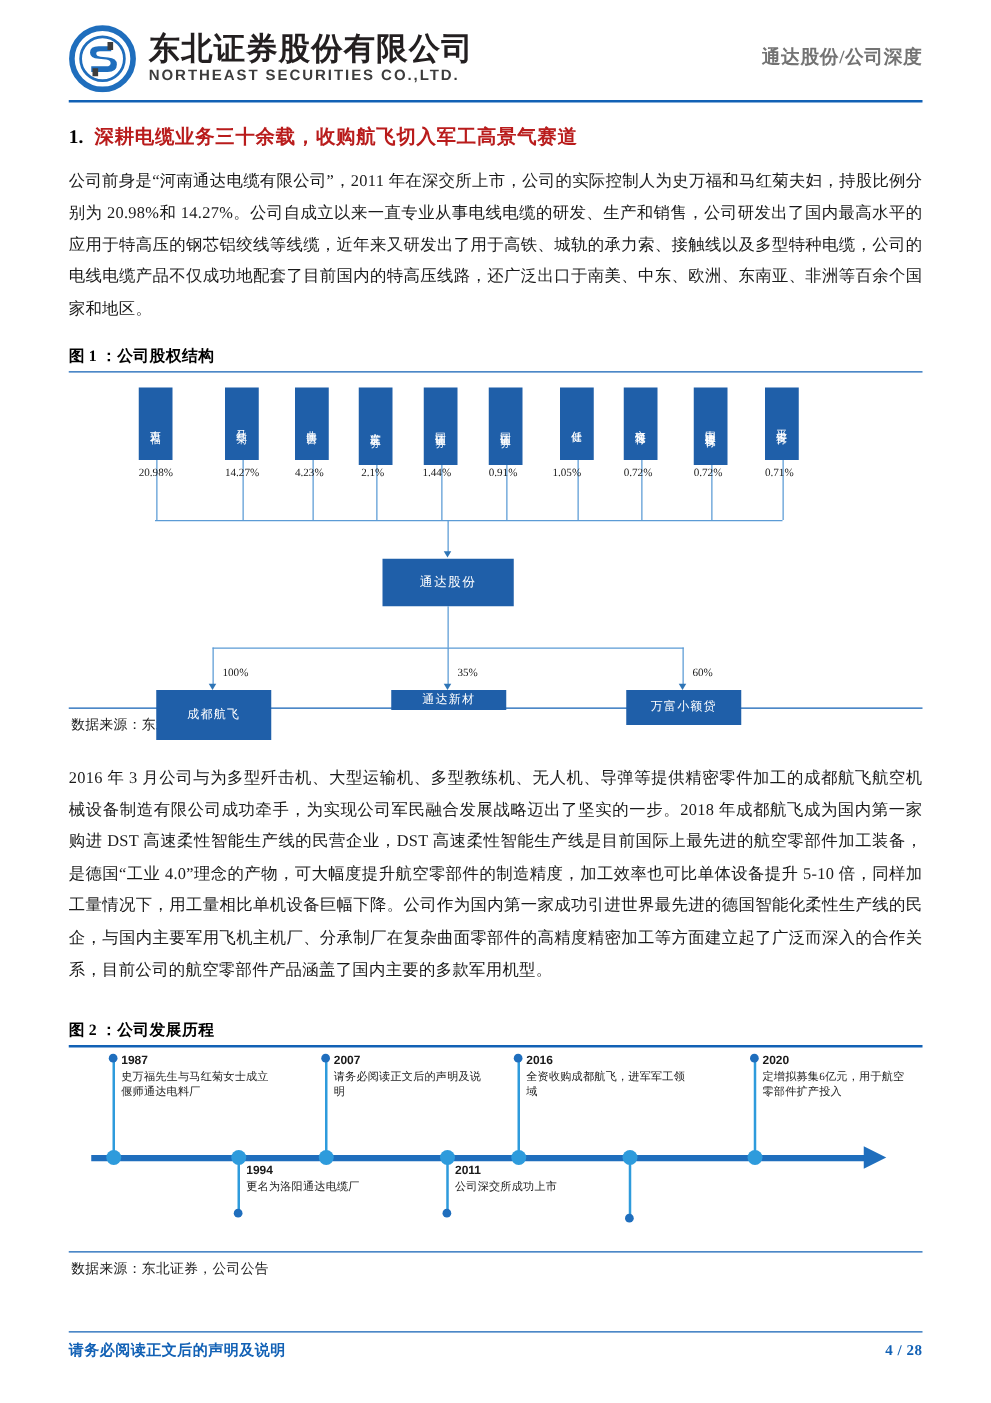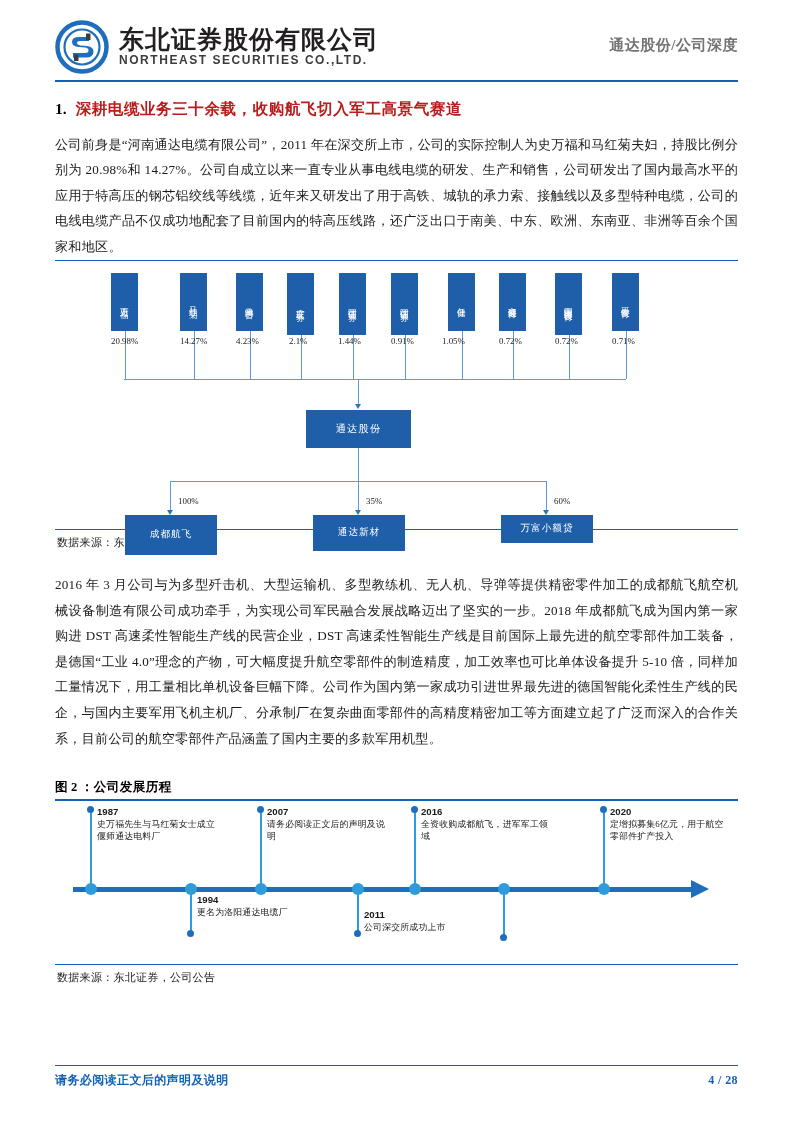--- a/index.html
+++ b/index.html
@@ -295,20 +295,23 @@
   </div>
   <div class="header-rule"></div>
 
   <div class="section-title">
     <span class="section-num">1.</span>
     <span class="section-heading">深耕电缆业务三十余载，收购航飞切入军工高景气赛道</span>
   </div>
 
   <p class="para">公司前身是“河南通达电缆有限公司”，2011 年在深交所上市，公司的实际控制人为史万福和马红菊夫妇，持股比例分别为 20.98%和 14.27%。公司自成立以来一直专业从事电线电缆的研发、生产和销售，公司研发出了国内最高水平的应用于特高压的钢芯铝绞线等线缆，近年来又研发出了用于高铁、城轨的承力索、接触线以及多型特种电缆，公司的电线电缆产品不仅成功地配套了目前国内的特高压线路，还广泛出口于南美、中东、欧洲、东南亚、非洲等百余个国家和地区。</p>
 
+  <div class="fig-caption">
+    <span>图</span><span class="num">1</span><span>：</span><span>公司股权结构</span>
+  </div>
   <div class="fig-rule-top"></div>
 
   <div class="orgchart">
 
     <div class="sh-box" style="left:56px;  top:12px; width:27px; height:58px;">史万福</div>
     <div class="sh-box" style="left:125px; top:12px; width:27px; height:58px;">马红菊</div>
     <div class="sh-box" style="left:181px; top:12px; width:27px; height:58px;">曲洪普</div>
     <div class="sh-box" style="left:232px; top:12px; width:27px; height:62px;">广发证券</div>
     <div class="sh-box" style="left:284px; top:12px; width:27px; height:62px;">国信证券</div>
     <div class="sh-box" style="left:336px; top:12px; width:27px; height:62px;">国信证券</div>
@@ -354,21 +357,21 @@
     <div class="bus-v" style="left:491px; top:220px; height:30px;"></div>
     <div class="arrow-dn" style="left:112px; top:249px;"></div>
     <div class="arrow-dn" style="left:300px; top:249px;"></div>
     <div class="arrow-dn" style="left:488px; top:249px;"></div>
 
     <div class="child-pct" style="left:123px; top:235px;">100%</div>
     <div class="child-pct" style="left:311px; top:235px;">35%</div>
     <div class="child-pct" style="left:499px; top:235px;">60%</div>
 
     <div class="child-box" style="left:70px;  top:254px; width:92px; height:40px;">成都航飞</div>
-    <div class="child-box" style="left:258px; top:254px; width:92px; height:36px;">通达新材</div>
+    <div class="child-box" style="left:258px; top:254px; width:92px; height:16px;">通达新材</div>
     <div class="child-box" style="left:446px; top:254px; width:92px; height:28px;">万富小额贷</div>
   </div>
 
   <div class="fig-rule-bottom"></div>
   <div class="fig-source">数据来源：东北证券，公司公告</div>
 
   <p class="para" style="margin-top:22px;">2016 年 3 月公司与为多型歼击机、大型运输机、多型教练机、无人机、导弹等提供精密零件加工的成都航飞航空机械设备制造有限公司成功牵手，为实现公司军民融合发展战略迈出了坚实的一步。2018 年成都航飞成为国内第一家购进 DST 高速柔性智能生产线的民营企业，DST 高速柔性智能生产线是目前国际上最先进的航空零部件加工装备，是德国“工业 4.0”理念的产物，可大幅度提升航空零部件的制造精度，加工效率也可比单体设备提升 5-10 倍，同样加工量情况下，用工量相比单机设备巨幅下降。公司作为国内第一家成功引进世界最先进的德国智能化柔性生产线的民企，与国内主要军用飞机主机厂、分承制厂在复杂曲面零部件的高精度精密加工等方面建立起了广泛而深入的合作关系，目前公司的航空零部件产品涵盖了国内主要的多款军用机型。</p>
 
   <div class="fig-caption" style="margin-top:28px;">
     <span>图</span><span class="num">2</span><span>：</span><span>公司发展历程</span>
@@ -399,21 +402,21 @@
     <div class="tl-stem" style="left:204.7px; top:8px; height:78px;"></div>
     <div class="tl-dot-sm" style="left:202.2px; top:5px;"></div>
     <div class="tl-label" style="left:212px; top:5px;">
       <div class="tl-year">2007</div>
       <div class="tl-desc">请务必阅读正文后的声明及说明</div>
     </div>
 
     <div class="tl-node" style="left:297px;"></div>
     <div class="tl-stem" style="left:301.7px; top:92px; height:40px;"></div>
     <div class="tl-dot-sm" style="left:299.2px; top:129px;"></div>
-    <div class="tl-label" style="left:309px; top:108px;">
+    <div class="tl-label" style="left:309px; top:93px;">
       <div class="tl-year">2011</div>
       <div class="tl-desc">公司深交所成功上市</div>
     </div>
 
     <div class="tl-node" style="left:354px;"></div>
     <div class="tl-stem" style="left:358.7px; top:8px; height:78px;"></div>
     <div class="tl-dot-sm" style="left:356.2px; top:5px;"></div>
     <div class="tl-label" style="left:366px; top:5px; width:130px;">
       <div class="tl-year">2016</div>
       <div class="tl-desc">全资收购成都航飞，进军军工领域</div>

